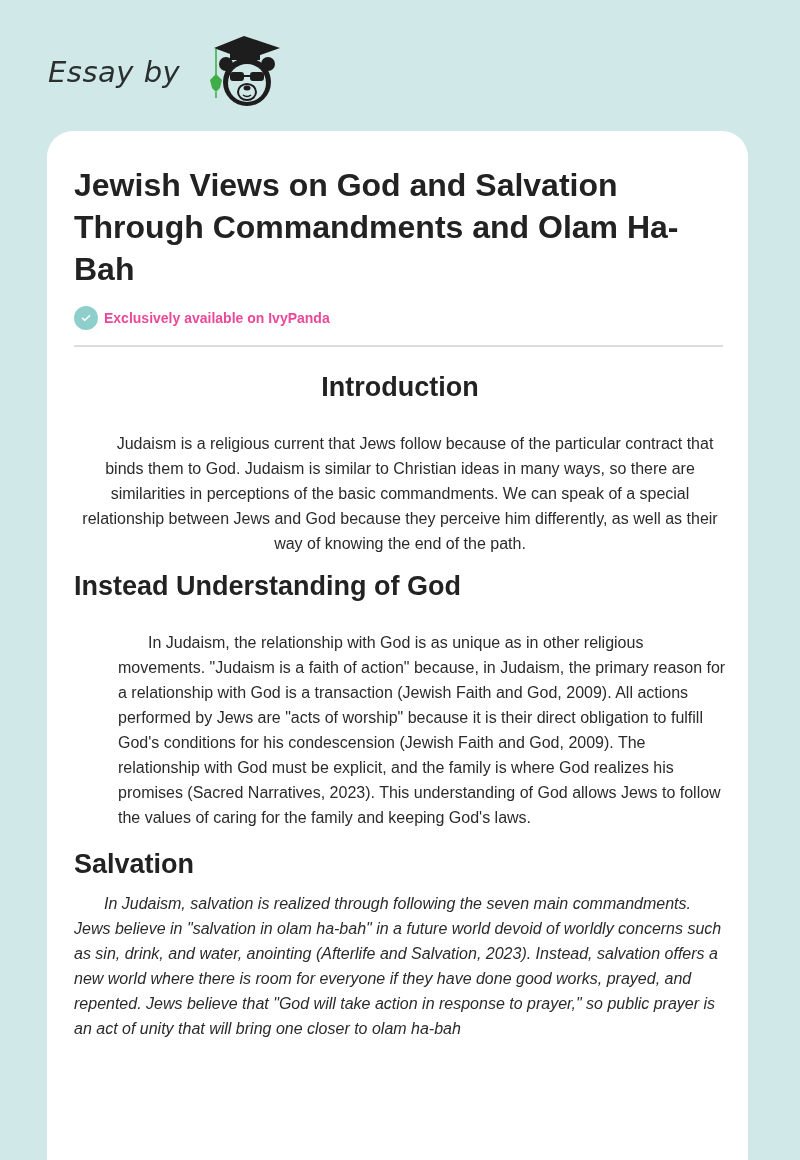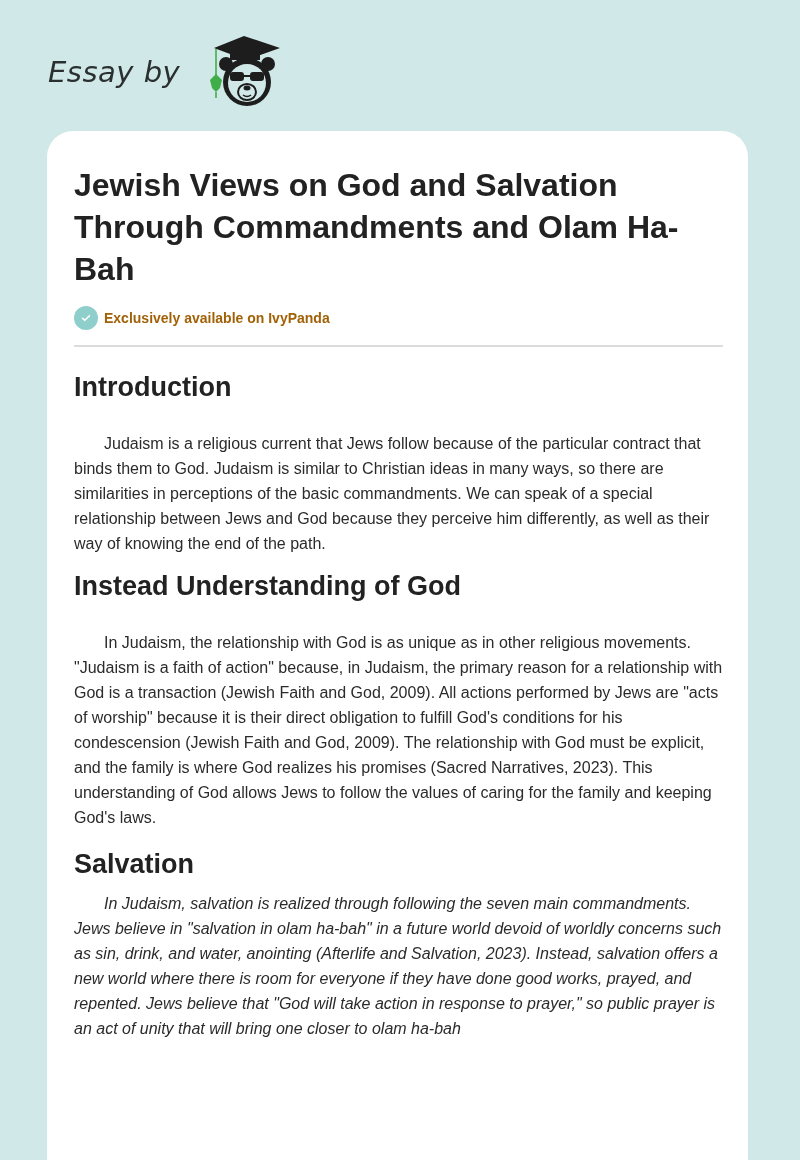--- a/index.html
+++ b/index.html
@@ -40,37 +40,37 @@
   }
   .badge {
     position: absolute; left: 27px; top: 175px;
     display: flex; align-items: center;
   }
   .badge-icon {
     width: 24px; height: 24px; border-radius: 50%;
     background: #8fcfcb; display: flex; align-items: center; justify-content: center;
     margin-right: 6px;
   }
-  .badge-text { font-size: 14px; font-weight: bold; color: #a16207; }
+  .badge-text { font-size: 14px; font-weight: bold; color: #ec4899; }
   .divider {
     position: absolute; left: 27px; top: 214px; width: 649px; height: 2px;
     background: #dcdcdc;
   }
   .section { position: absolute; left: 27px; width: 652px; }
   .section h2 {
     margin: 0; font-size: 27px; font-weight: bold; color: #222; line-height: 34px;
   }
   .section p {
     margin: 0; font-size: 16px; line-height: 25px; color: #2b2b2b;
     text-indent: 30px;
   }
-  .s1 { top: 239px; }
+  .s1 { top: 239px; text-align: center; }
   .s1 p { margin-top: 27px; }
   .s2 { top: 438px; }
-  .s2 p { margin-top: 27px; }
+  .s2 p { margin-top: 27px; margin-left: 44px; }
   .s3 { top: 716px; }
   .s3 p { margin-top: 10px; font-style: italic; }
 </style>
 </head>
 <body>
 
 <div class="header">
   <span class="essay-by">Essay by</span>
   <span class="logo-mark">
     <svg viewBox="0 0 86 76" width="86" height="76">

